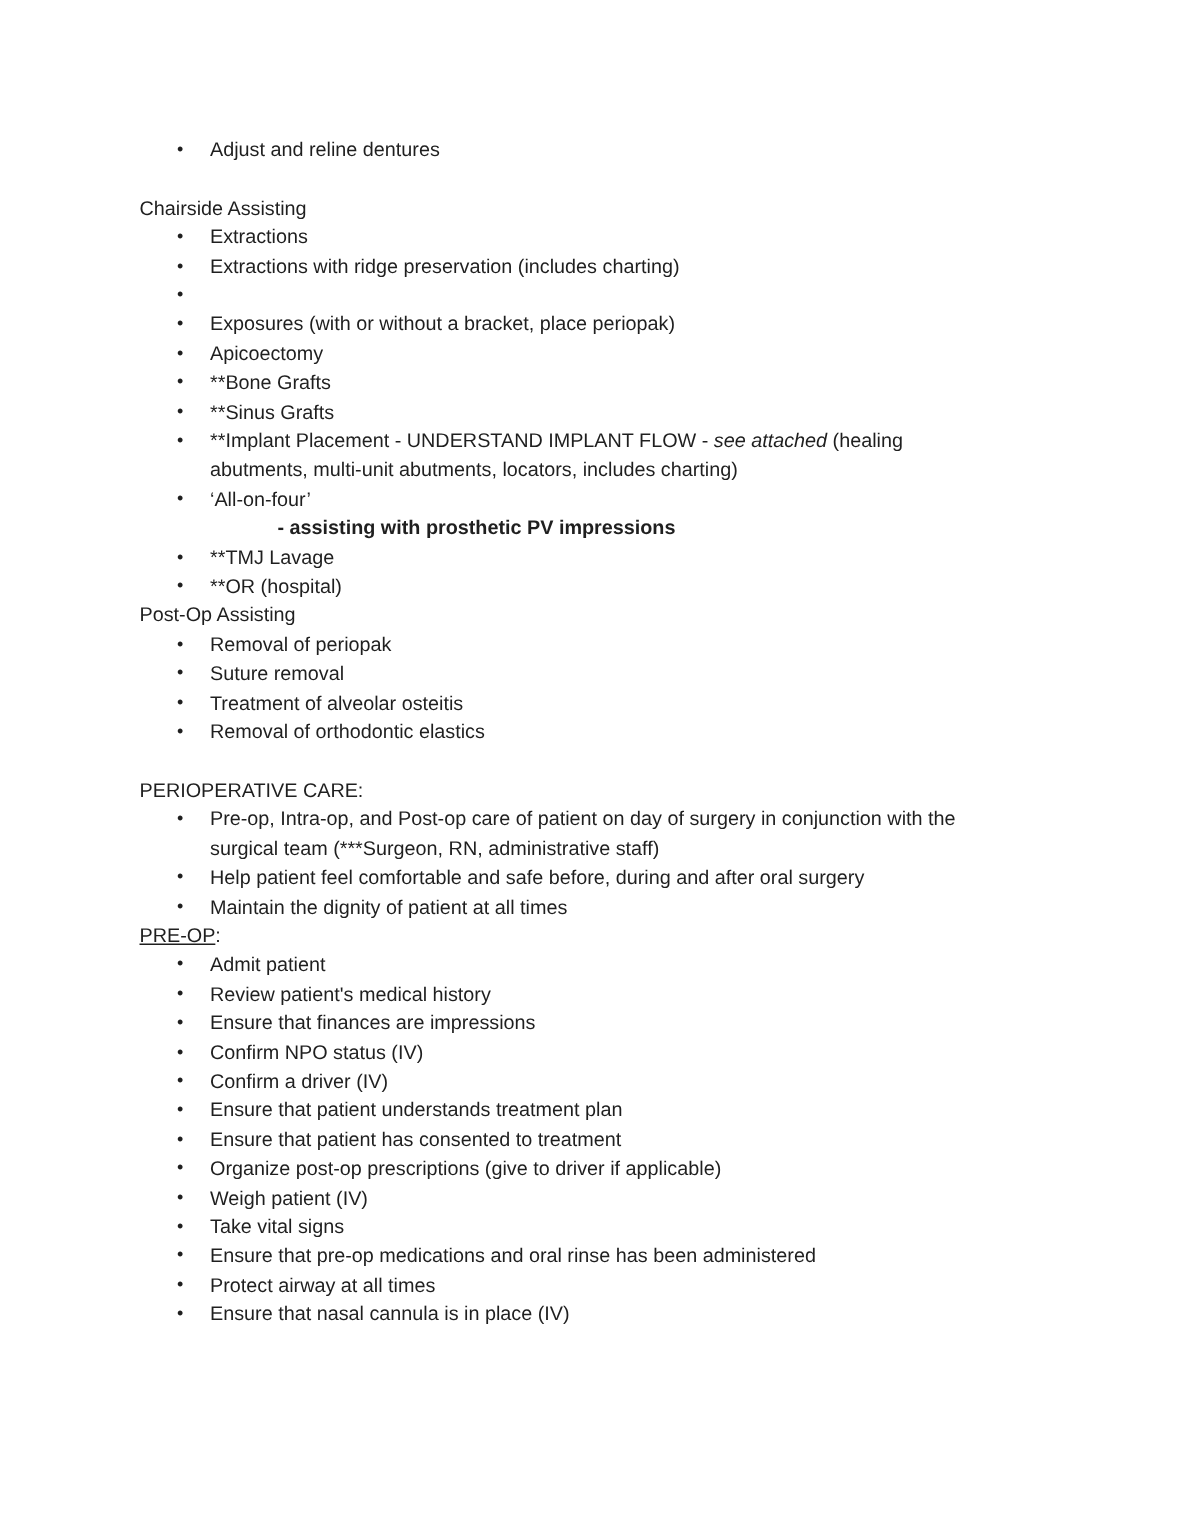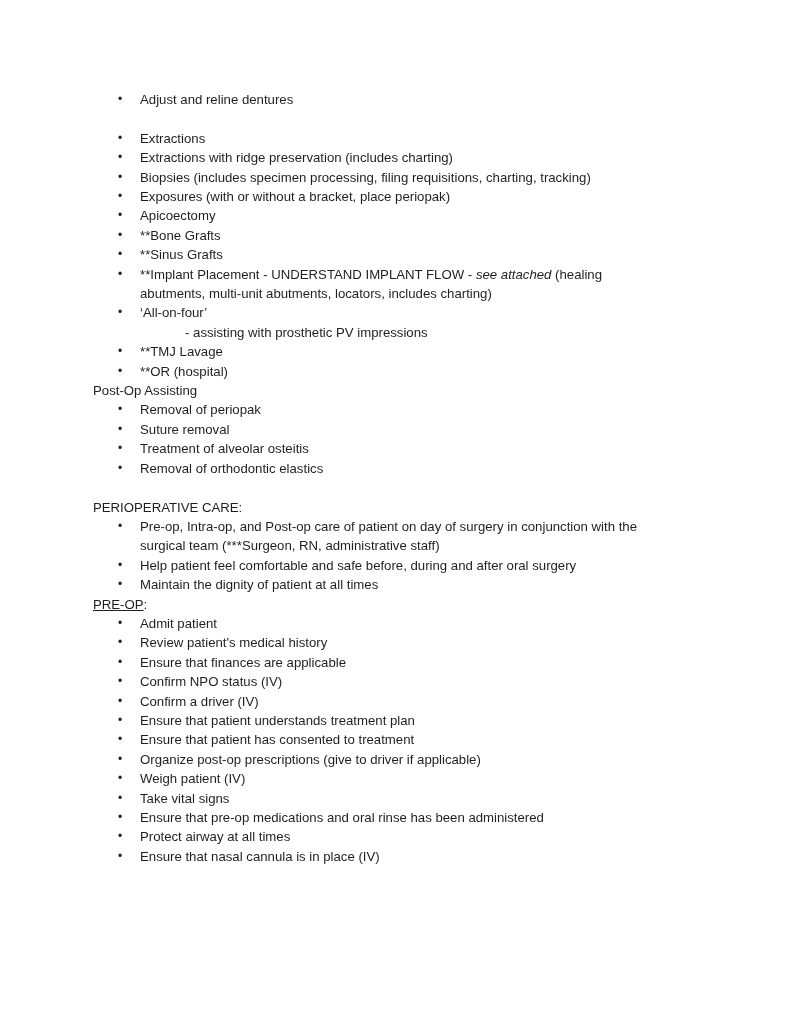--- a/index.html
+++ b/index.html
@@ -35,35 +35,37 @@
     padding-left: 47px;
   }
   .line.bullet .marker {
     position: absolute;
     left: 25px;
     top: 0;
     font-size: 12px;
   }
   .line.dash {
     padding-left: 92px;
+    font-weight: bold;
   }
   .run-b { font-weight: normal; }
   .run-i { font-style: italic; text-align: center; }
   .run-u { text-decoration: underline; }
 </style>
 </head>
 <body>
 
 <div class="page">
   <div>
       <div class="line bullet"><span class="marker">•</span><span><span class="">Adjust and reline dentures</span></span></div>
       <div class="line blank"><span></span></div>
+      <div class="line heading"><span><span class="">Chairside Assisting</span></span></div>
       <div class="line bullet"><span class="marker">•</span><span><span class="">Extractions</span></span></div>
       <div class="line bullet"><span class="marker">•</span><span><span class="">Extractions with ridge preservation (includes charting)</span></span></div>
-      <div class="line bullet"><span class="marker">•</span><span><span class="">Biopsies (includes specimen processing, filing requisitions, charting, tracking)</span></span></div>
+      <div class="line bullet"><span class="marker">•</span></div>
       <div class="line bullet"><span class="marker">•</span><span><span class="">Exposures (with or without a bracket, place periopak)</span></span></div>
       <div class="line bullet"><span class="marker">•</span><span><span class="">Apicoectomy</span></span></div>
       <div class="line bullet"><span class="marker">•</span><span><span class="">**Bone Grafts</span></span></div>
       <div class="line bullet"><span class="marker">•</span><span><span class="">**Sinus Grafts</span></span></div>
       <div class="line bullet"><span class="marker">•</span><span><span class="">**Implant Placement - UNDERSTAND IMPLANT FLOW - </span><span class=" run-i">see attached</span><span class=""> (healing</span><br><span class="">abutments, multi-unit abutments, locators, includes charting)</span></span></div>
       <div class="line bullet"><span class="marker">•</span><span><span class="">‘All-on-four’</span></span></div>
       <div class="line dash"><span><span class="">- assisting with prosthetic PV impressions</span></span></div>
       <div class="line bullet"><span class="marker">•</span><span><span class="">**TMJ Lavage</span></span></div>
       <div class="line bullet"><span class="marker">•</span><span><span class="">**OR (hospital)</span></span></div>
       <div class="line heading"><span><span class="">Post-Op Assisting</span></span></div>
@@ -72,21 +74,21 @@
       <div class="line bullet"><span class="marker">•</span><span><span class="">Treatment of alveolar osteitis</span></span></div>
       <div class="line bullet"><span class="marker">•</span><span><span class="">Removal of orthodontic elastics</span></span></div>
       <div class="line blank"><span></span></div>
       <div class="line heading"><span><span class="">PERIOPERATIVE CARE:</span></span></div>
       <div class="line bullet"><span class="marker">•</span><span><span class="">Pre-op, Intra-op, and Post-op care of patient on day of surgery </span><span class=" run-b">in conjunction with the</span><br><span class=" run-b">surgical team </span><span class="">(***Surgeon, RN, administrative staff)</span></span></div>
       <div class="line bullet"><span class="marker">•</span><span><span class="">Help patient feel comfortable and safe before, during and after oral surgery</span></span></div>
       <div class="line bullet"><span class="marker">•</span><span><span class="">Maintain the dignity of patient at all times</span></span></div>
       <div class="line heading"><span><span class=" run-u">PRE-OP</span><span class="">:</span></span></div>
       <div class="line bullet"><span class="marker">•</span><span><span class="">Admit patient</span></span></div>
       <div class="line bullet"><span class="marker">•</span><span><span class="">Review patient's medical history</span></span></div>
-      <div class="line bullet"><span class="marker">•</span><span><span class="">Ensure that finances are applicable</span></span></div>
+      <div class="line bullet"><span class="marker">•</span><span><span class="">Ensure that finances are impressions</span></span></div>
       <div class="line bullet"><span class="marker">•</span><span><span class="">Confirm NPO status (IV)</span></span></div>
       <div class="line bullet"><span class="marker">•</span><span><span class="">Confirm a driver (IV)</span></span></div>
       <div class="line bullet"><span class="marker">•</span><span><span class="">Ensure that patient </span><span class=" run-b">understands</span><span class=""> treatment plan</span></span></div>
       <div class="line bullet"><span class="marker">•</span><span><span class="">Ensure that patient has </span><span class=" run-b">consented</span><span class=""> to treatment</span></span></div>
       <div class="line bullet"><span class="marker">•</span><span><span class="">Organize post-op prescriptions (give to driver if applicable)</span></span></div>
       <div class="line bullet"><span class="marker">•</span><span><span class="">Weigh patient (IV)</span></span></div>
       <div class="line bullet"><span class="marker">•</span><span><span class="">Take vital signs</span></span></div>
       <div class="line bullet"><span class="marker">•</span><span><span class="">Ensure that pre-op medications and oral rinse has been administered</span></span></div>
       <div class="line bullet"><span class="marker">•</span><span><span class="">Protect airway at all times</span></span></div>
       <div class="line bullet"><span class="marker">•</span><span><span class="">Ensure that nasal cannula is in place (IV)</span></span></div>

